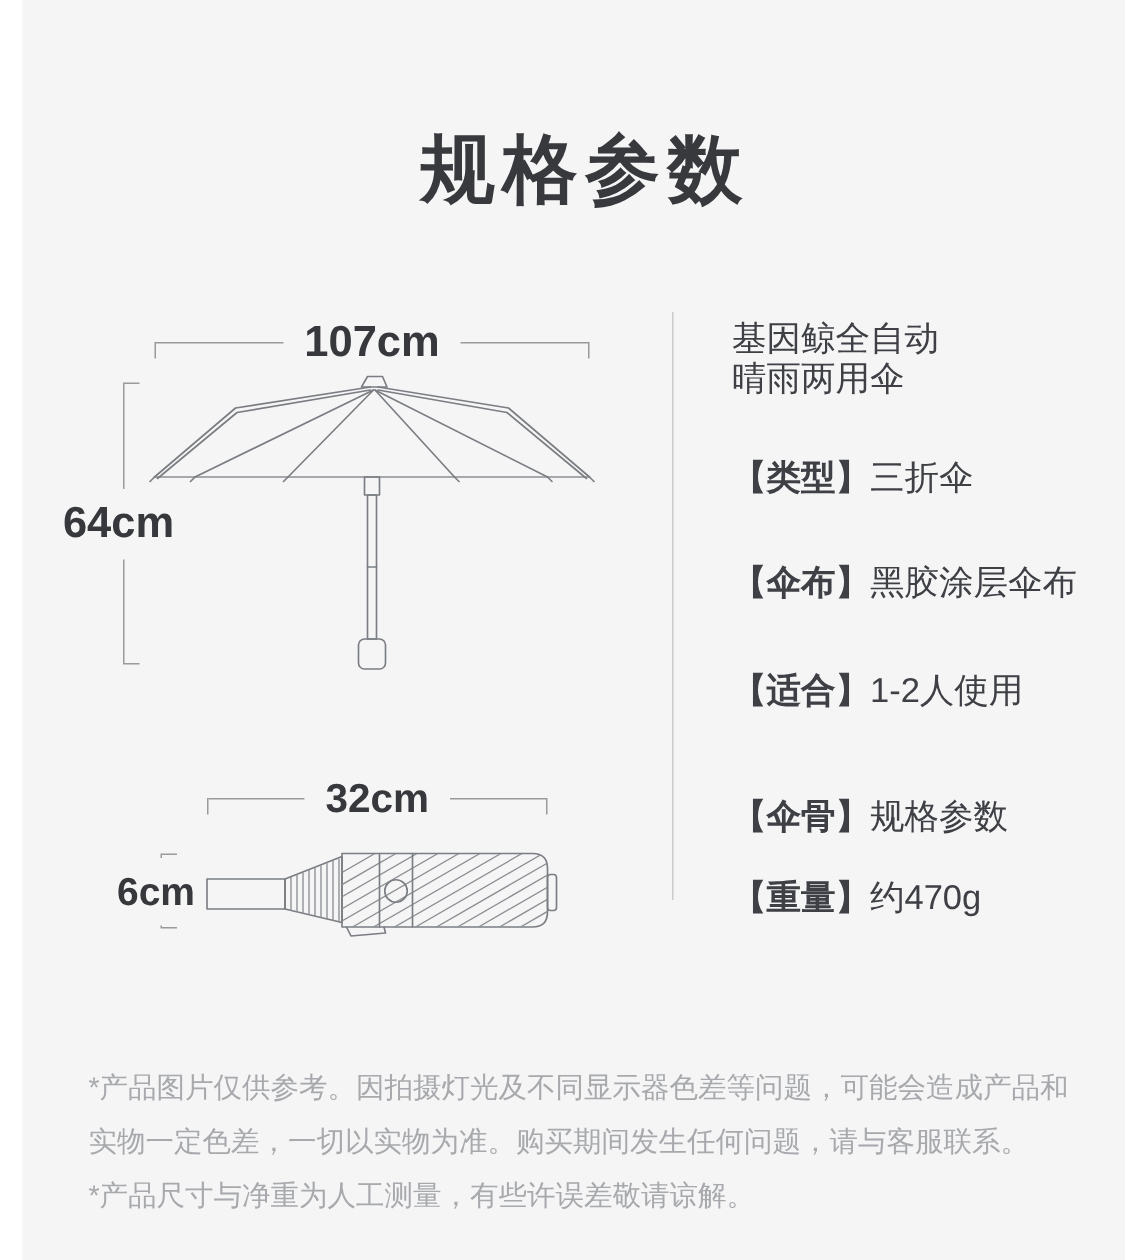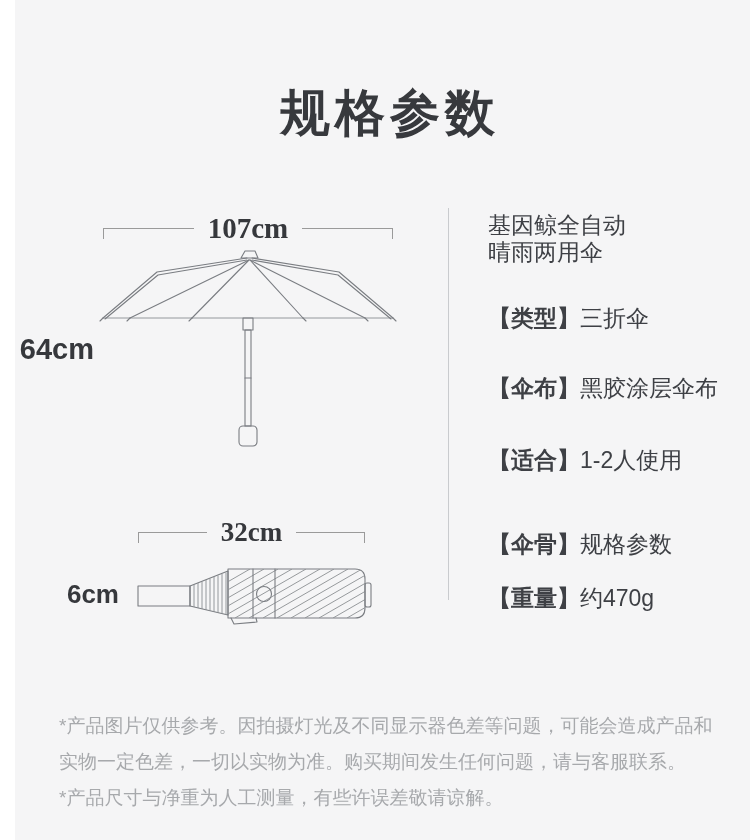--- a/index.html
+++ b/index.html
@@ -15,22 +15,22 @@
   .page-title{
     position:absolute;left:0;right:0;top:80px;
     text-align:center;
     font-size:50px;font-weight:700;letter-spacing:5px;
     color:#37393d;
   }
   
   .hdim{position:absolute;display:flex;align-items:center;color:#36383c;}
   .hdim .tick{width:1px;height:11px;background:#9a9a9a;transform:translateY(5px);}
   .hdim .seg{flex:1;height:1px;background:#9a9a9a;}
-  .hdim .lbl{padding:0 14px;font-weight:600;white-space:nowrap;font-family:Liberation Serif, serif;}
-  .vdim{position:absolute;display:flex;flex-direction:row;align-items:center;color:#36383c;justify-content:flex-end;}
+  .hdim .lbl{padding:0 14px;font-weight:600;white-space:nowrap;}
+  .vdim{position:absolute;display:flex;flex-direction:column;align-items:center;color:#36383c;justify-content:flex-end;}
   .vdim .tick{height:1px;width:11px;background:#9a9a9a;transform:translateX(5px);}
   .vdim .seg{width:1px;flex:1;background:#9a9a9a;}
   .vdim .lbl{padding:7px 0;font-weight:600;white-space:nowrap;transform:translateX(-3px);}
   .dim-107{left:88px;top:212px;width:290px;font-size:29px;}
   .dim-64{left:52px;top:255px;width:30px;height:188px;font-size:29px;}
   .dim-32{left:123px;top:517px;width:227px;font-size:27px;}
   .dim-6{left:77px;top:569px;width:30px;height:50px;font-size:26px;}
   
   .svg-open{position:absolute;left:83px;top:248px;}
   .svg-folded{position:absolute;left:120px;top:563px;}

